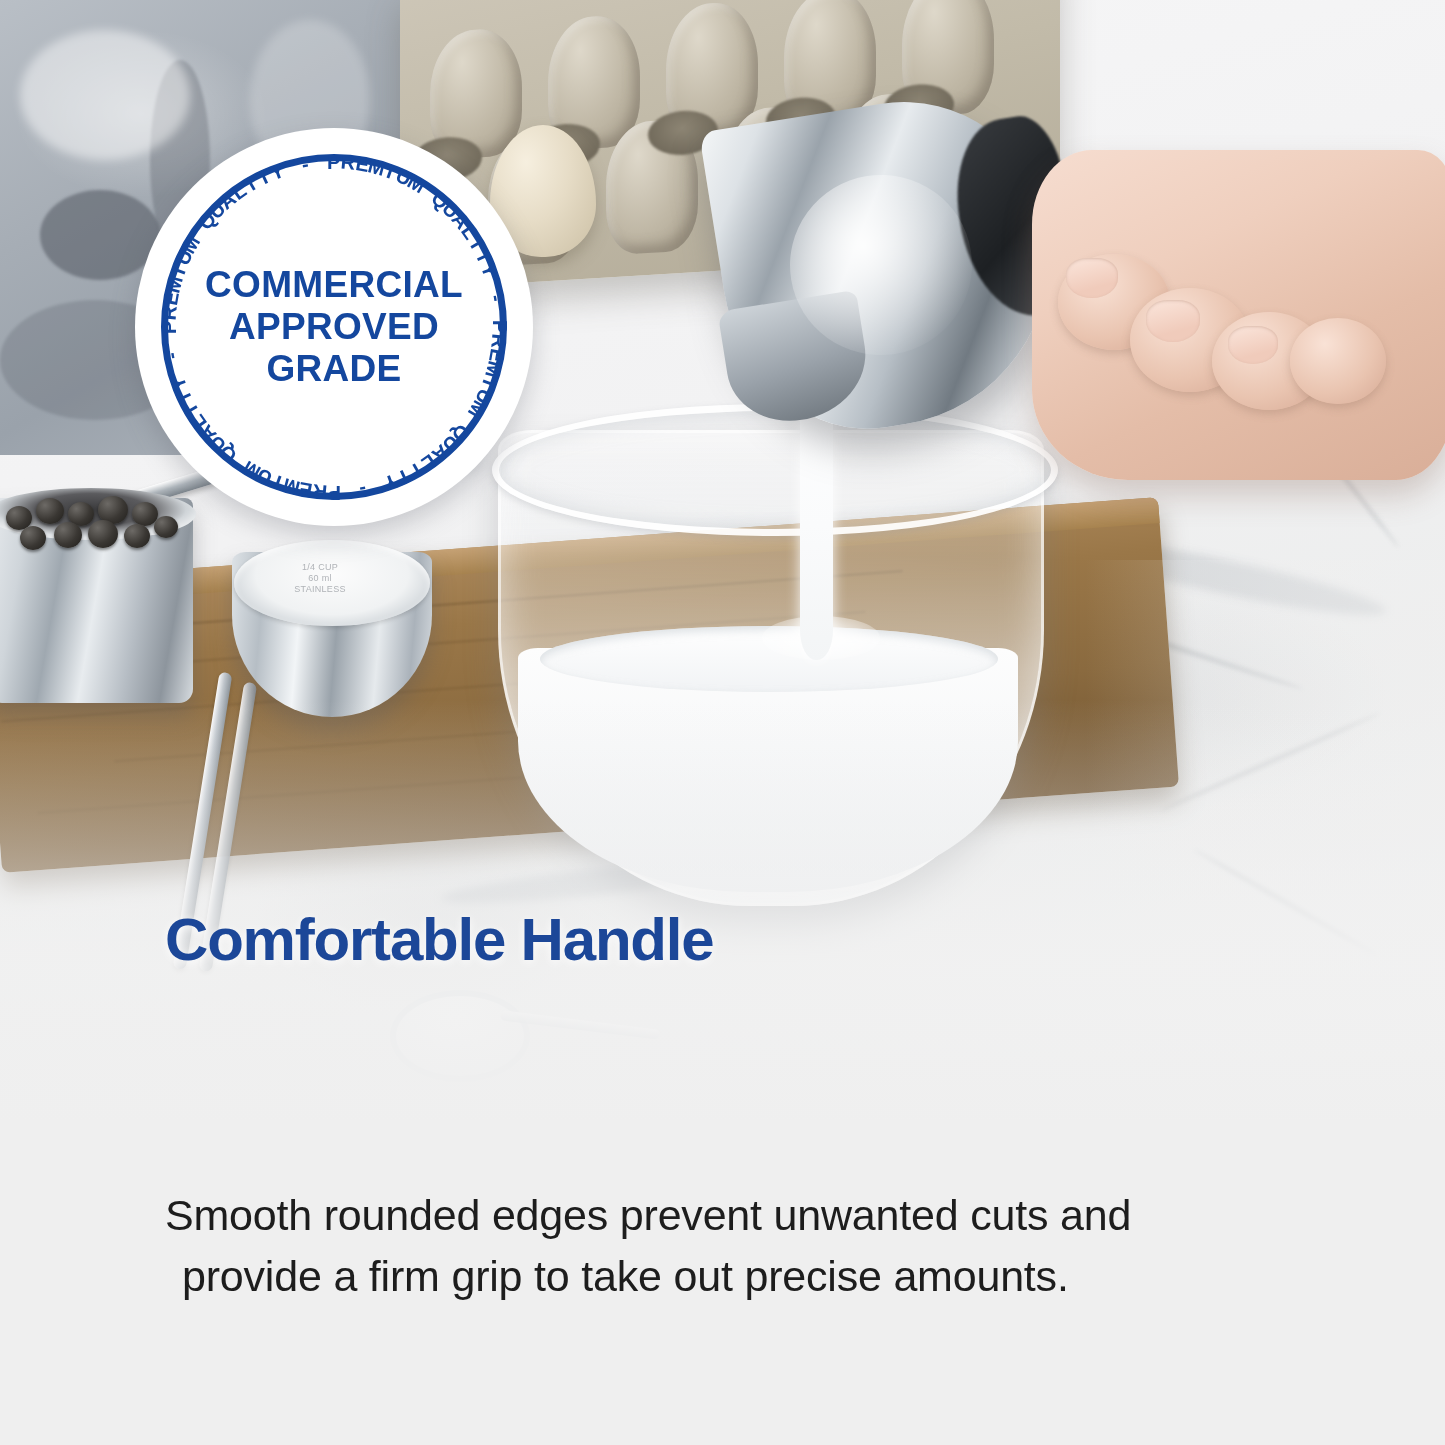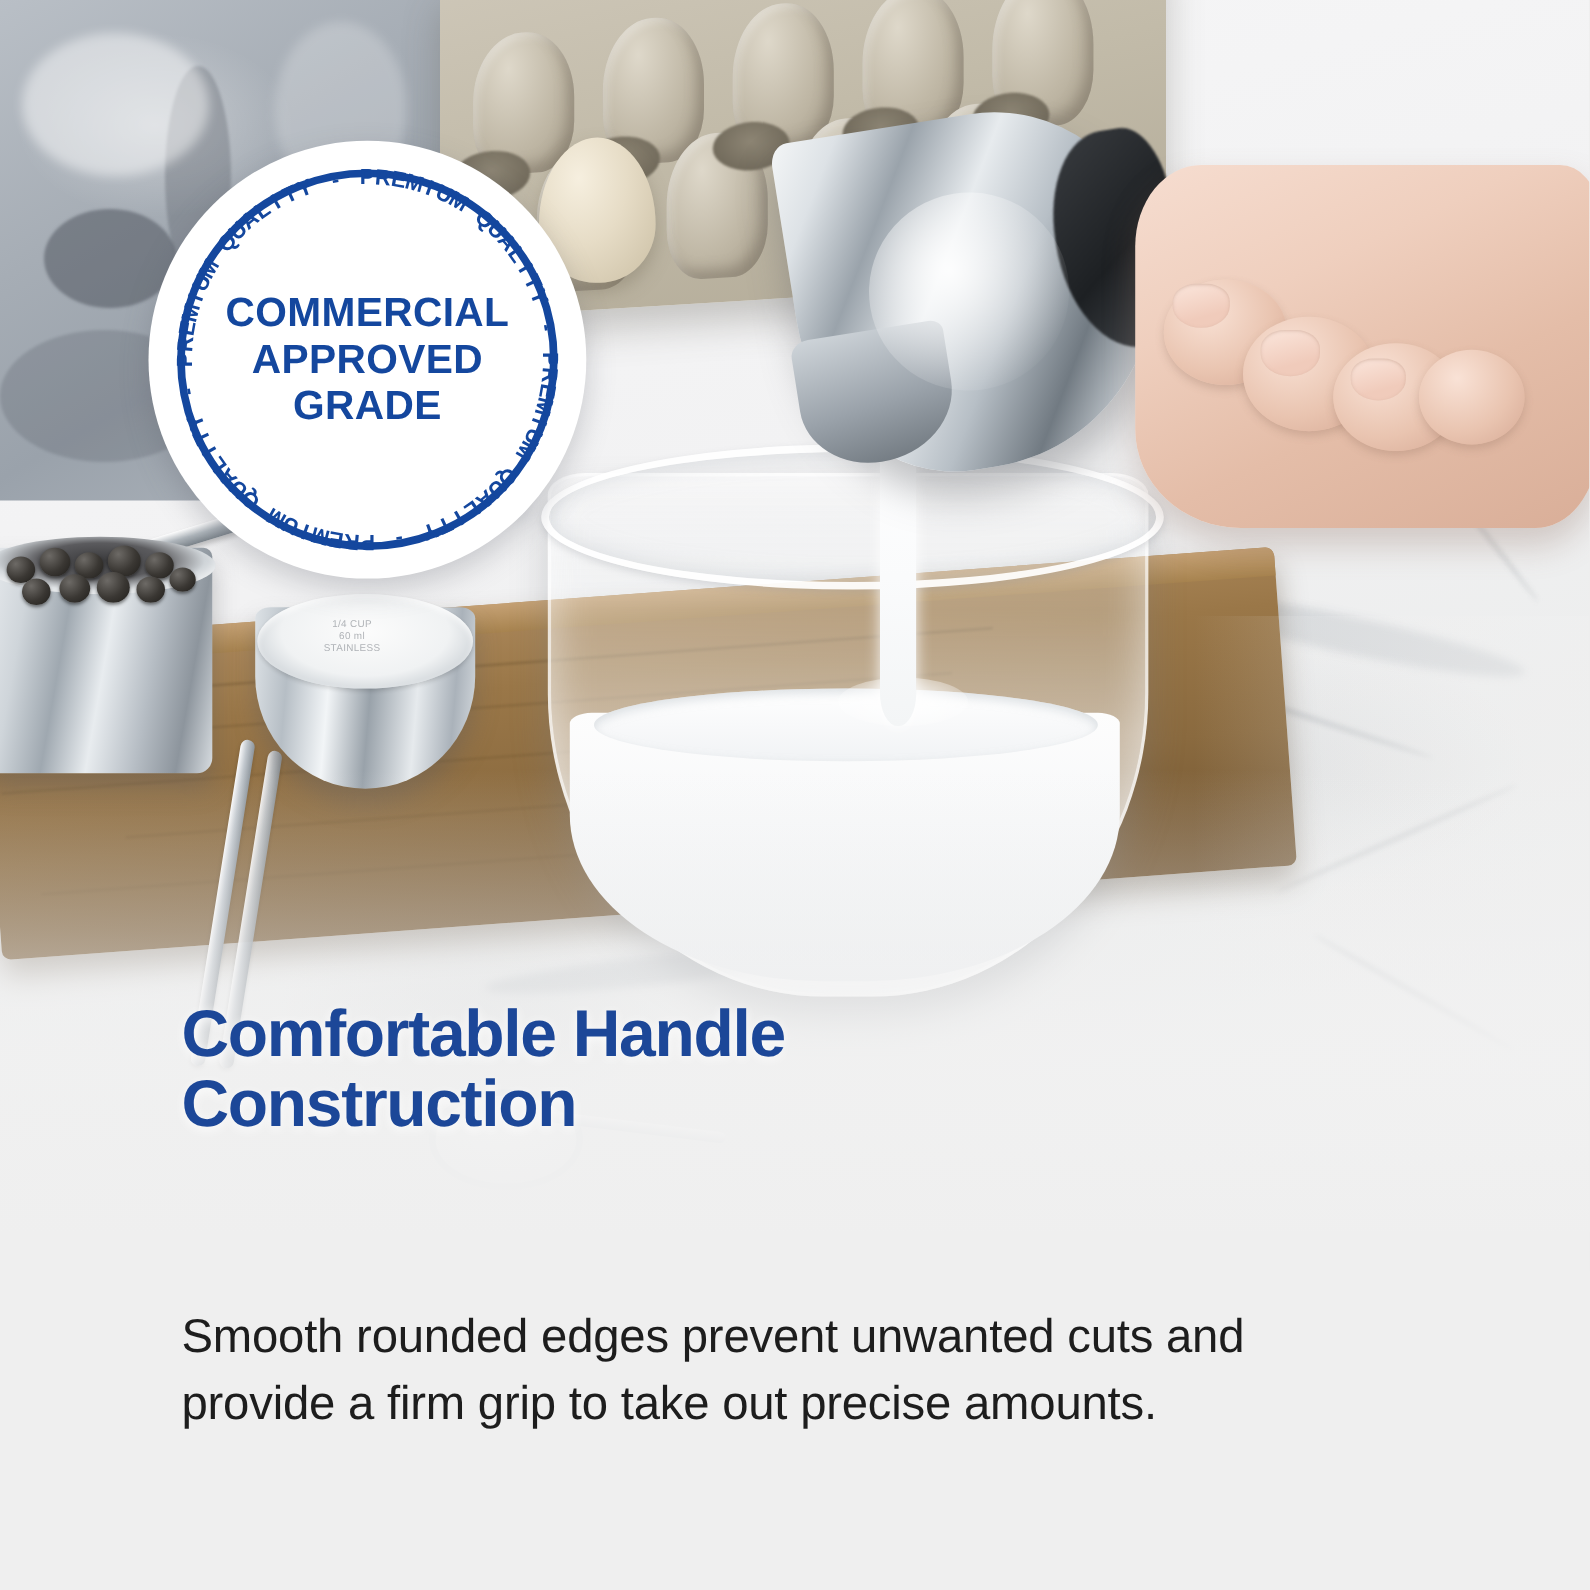--- a/index.html
+++ b/index.html
@@ -184,21 +184,21 @@
     letter-spacing:.3px;}
 
   
   .headline{position:absolute;left:165px;top:908px;width:1150px;
     color:#1c4798;font-weight:700;font-size:60px;line-height:1.06;
     letter-spacing:-1.2px;
     text-shadow:0 2px 10px rgba(255,255,255,.85);}
   .headline .l2{display:block;}
   .subtext{position:absolute;left:165px;top:1185px;width:1160px;
     color:#1d1d1d;font-size:43px;line-height:1.42;letter-spacing:-.2px;}
-  .subtext .s2{display:block;}
+  .subtext .s2{display:block;margin-left:17px;}
 </style>
 </head>
 <body>
 
 <div class="stage">
 
   <div class="photo">
 
     <div class="marble"></div>
     <div class="vein" style="left:1010px;top:640px;width:300px;height:5px;transform:rotate(18deg);"></div>
@@ -378,21 +378,20 @@
       </div>
     <div class="badge-center">
       <div>COMMERCIAL</div>
       <div>APPROVED</div>
       <div>GRADE</div>
     </div>
   </div>
 
   <div class="headline">
     <span>Comfortable Handle</span>
-    <span class="l2">Construction</span>
   </div>
 
   <div class="subtext">
     <span>Smooth rounded edges prevent unwanted cuts and</span>
     <span class="s2">provide a firm grip to take out precise amounts.</span>
   </div>
 
 </div>
 
 </body></html>

